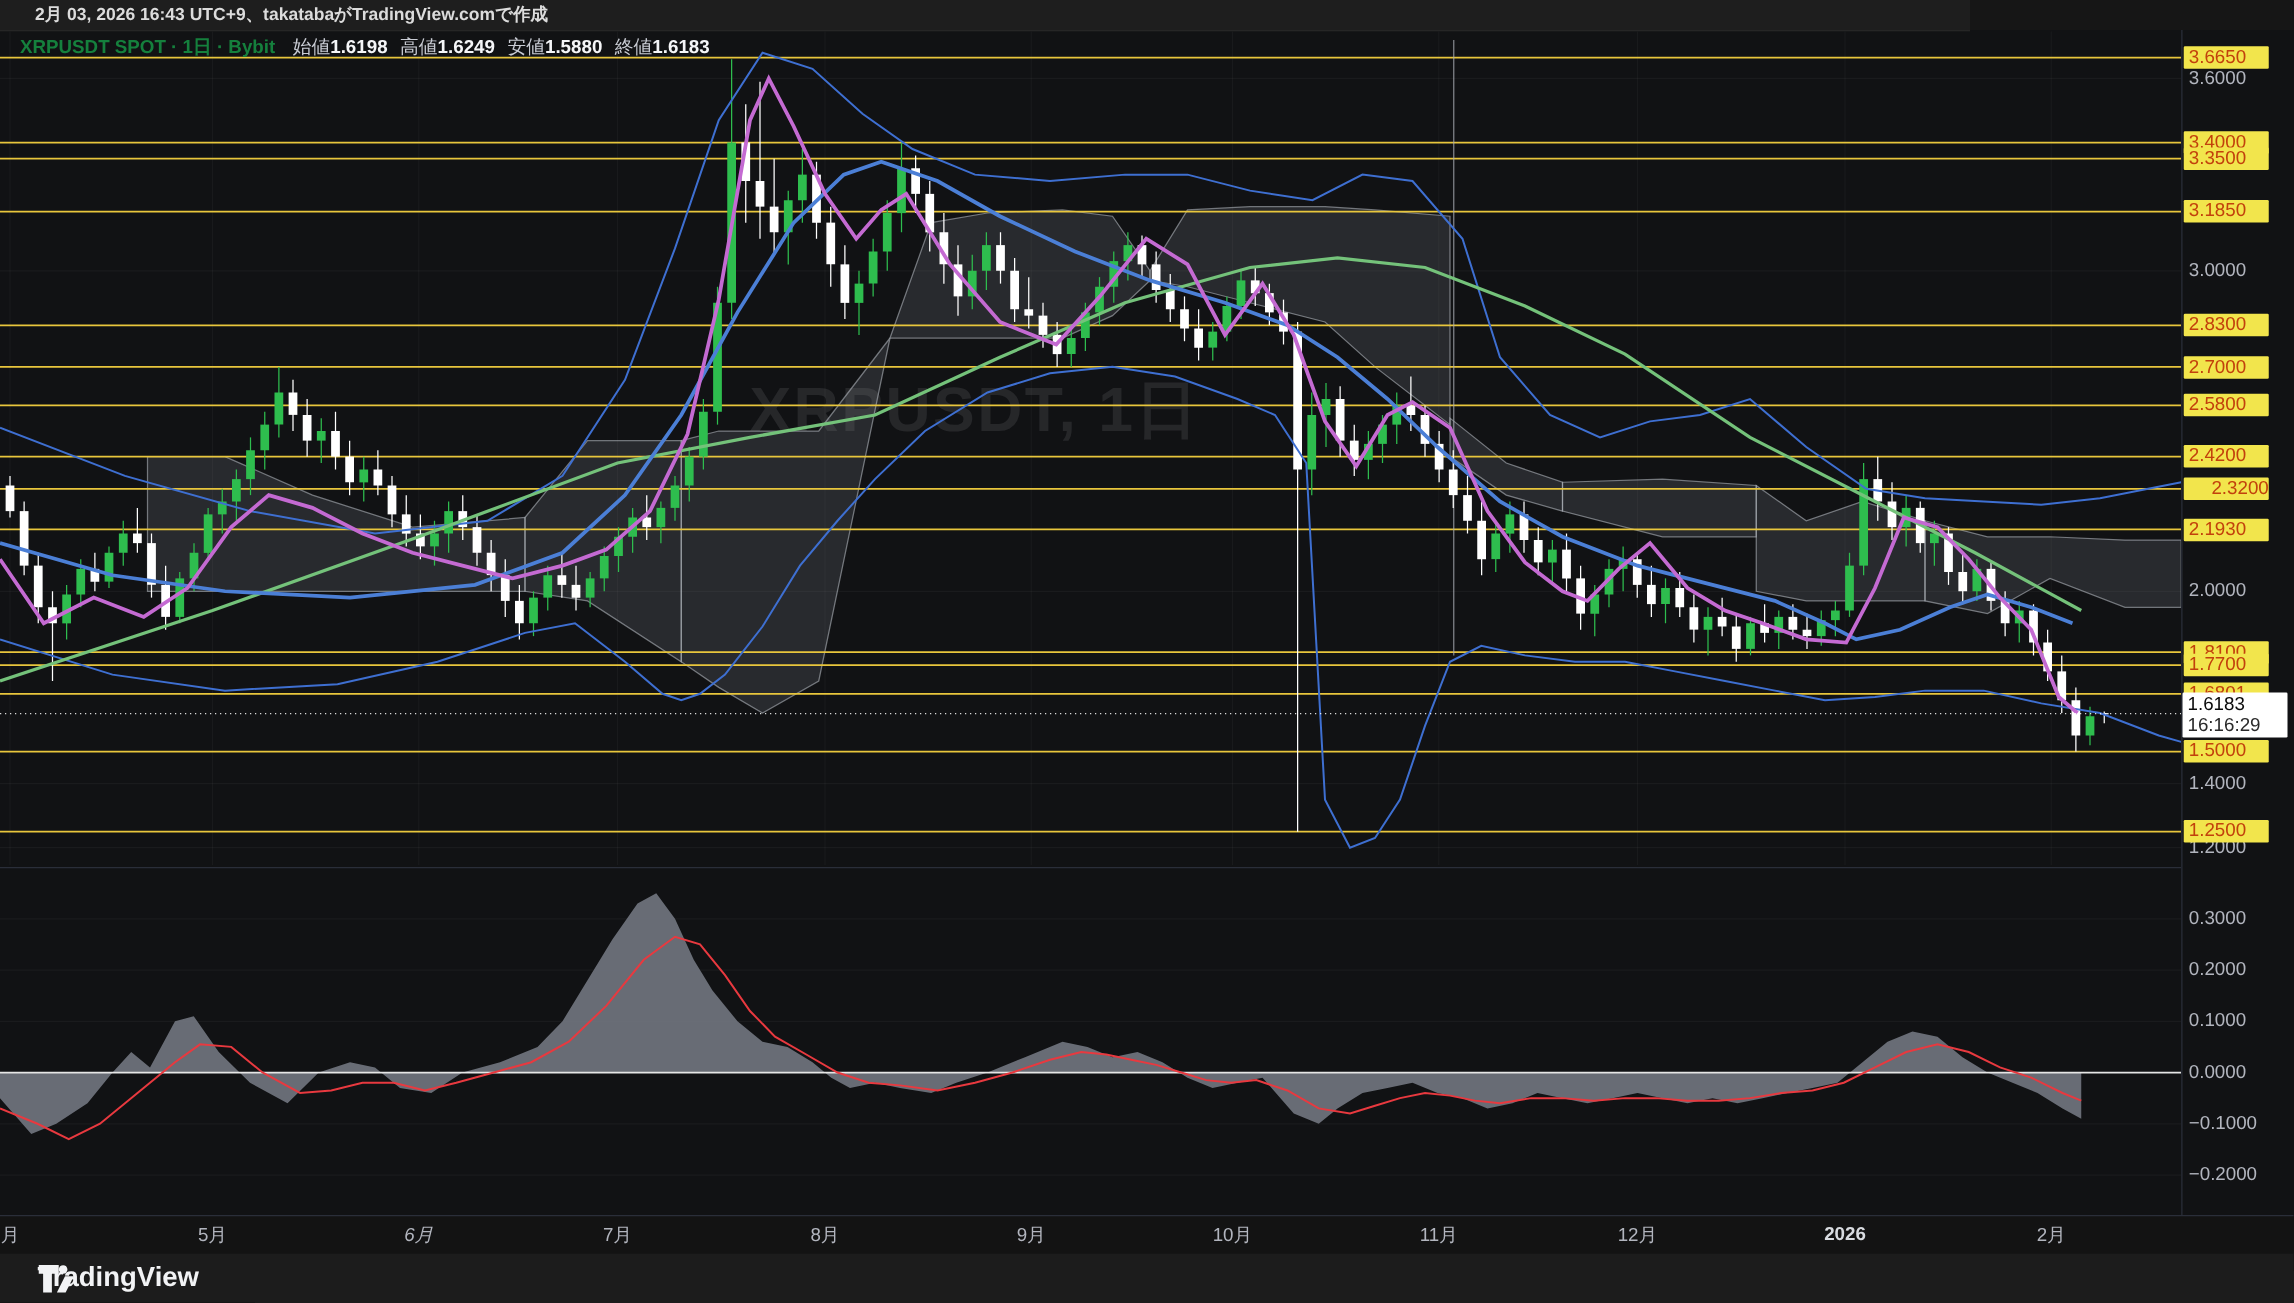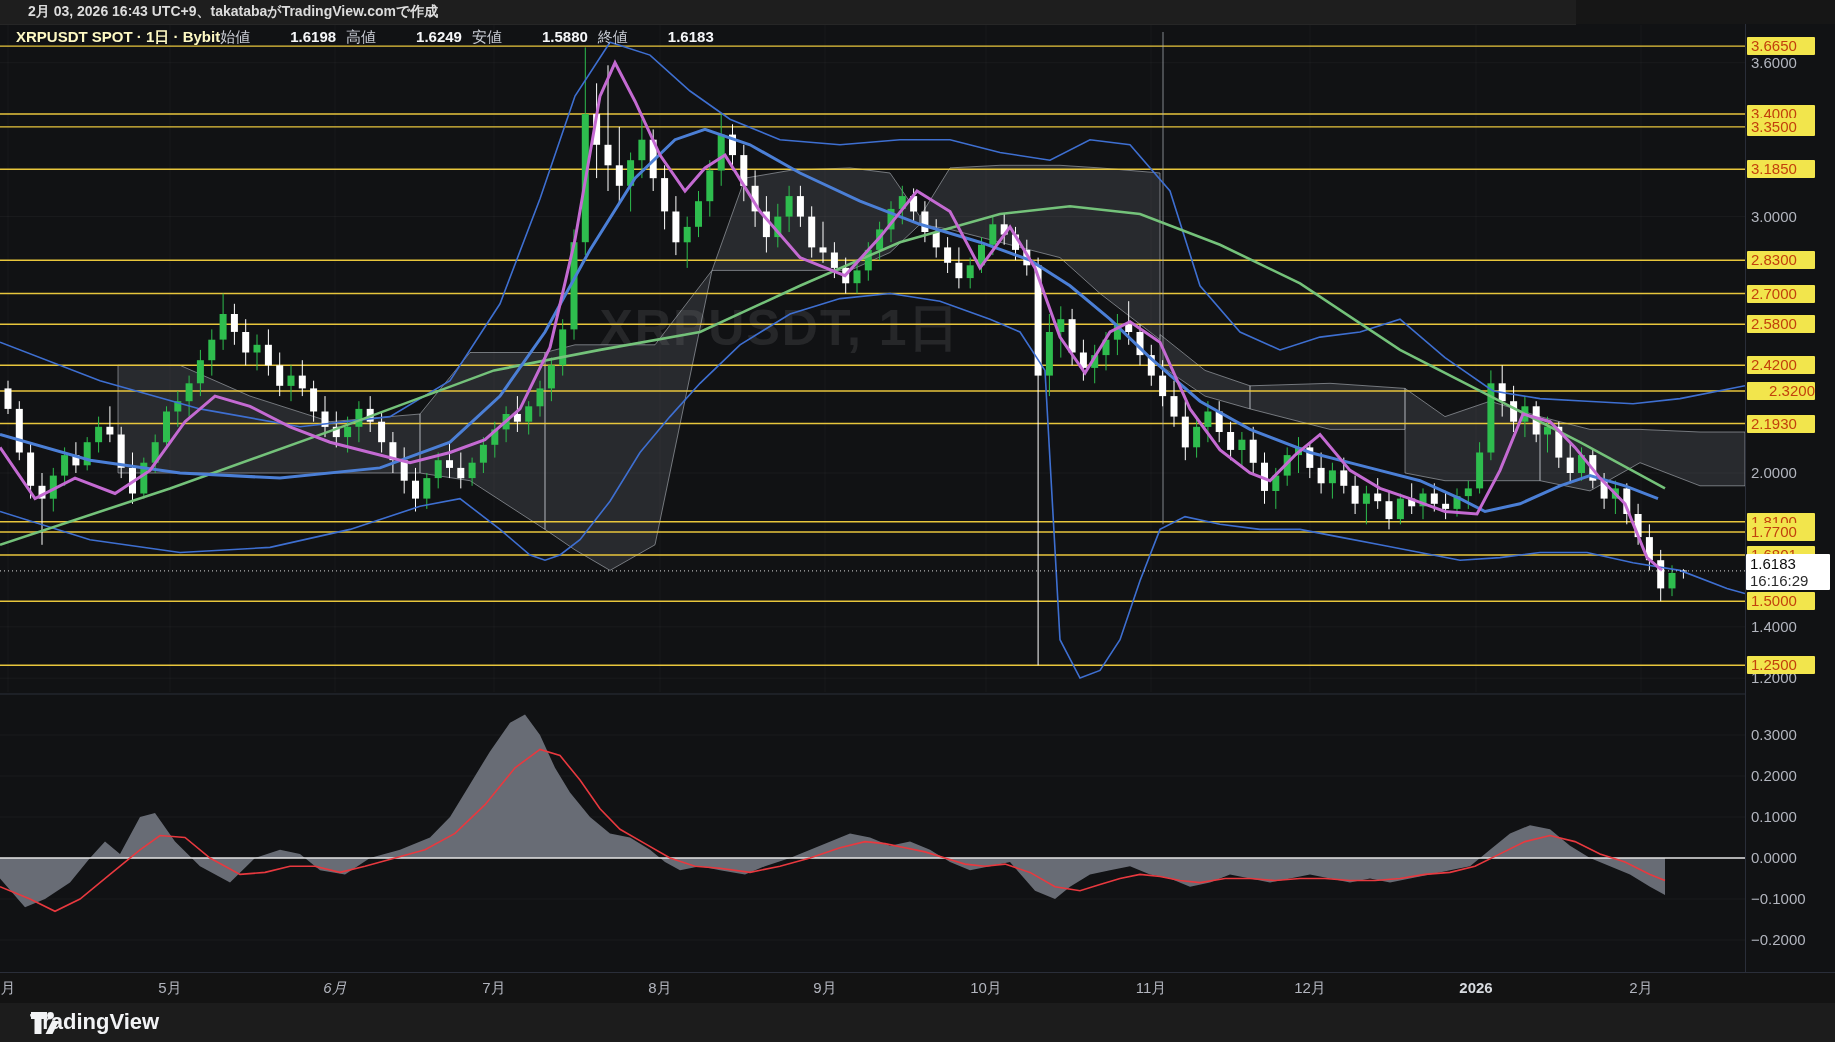--- a/index.html
+++ b/index.html
@@ -2,23 +2,23 @@
 <html><head>
 <meta charset="utf-8">
 <style>
   html,body{margin:0;padding:0;background:#161616;}
   body{font-family:"Liberation Sans","DejaVu Sans",sans-serif;width:1835px;height:1042px;position:relative;overflow:hidden;color:#d1d4dc;}
   #topbar{position:absolute;left:0;top:0;width:1576px;height:24px;background:#1e1e1e;border-bottom:1px solid #262626;z-index:30;}
   #topbar .txt{position:absolute;left:28px;top:3px;font-size:14px;font-weight:bold;color:#dcdcdc;white-space:nowrap;}
   #chartwrap{position:absolute;left:0;top:24px;width:1745px;height:952px;background:#111214;}
   #axiscol{position:absolute;left:1745px;top:24px;width:90px;height:952px;background:#111214;border-left:1px solid #2a2e39;z-index:5;}
   #legend{position:absolute;left:16px;top:28px;z-index:25;font-size:15px;white-space:nowrap;color:#d8d9db;}
-  #legend .sym{font-weight:bold;color:#fef9c3;}
+  #legend .sym{font-weight:bold;color:#15803d;margin-right:14px;}
   #legend .lb{color:#c9ccd4;}
-  #legend .vl{color:#f5f6f8;font-weight:bold;margin-right:10px;padding-left:40px;}
+  #legend .vl{color:#f5f6f8;font-weight:bold;margin-right:10px;}
   #watermark{position:absolute;left:330px;top:295px;width:900px;text-align:center;z-index:3;pointer-events:none;}
   #watermark .l1{font-size:50px;font-weight:bold;color:rgba(210,214,222,0.11);letter-spacing:2px;}
   #watermark .l2{font-size:44px;font-weight:bold;color:rgba(210,214,222,0.10);margin-top:6px;}
   svg{position:absolute;left:0;top:0;z-index:4;}
   .pricelabel{position:absolute;left:1747px;width:72px;height:18px;line-height:18px;font-size:15px;color:#b2b5be;z-index:6;padding-left:4px;}
   .pricelabel.yellow{background:#f2e54c;color:#c2410c;font-weight:normal;width:64px;border-radius:1px;}
   #curprice{position:absolute;left:1746px;width:80px;background:#ffffff;color:#0b0b0b;z-index:7;font-size:15px;line-height:17px;padding:1px 0 1px 4px;border-radius:1px;}
   #curprice .cd{color:#2a2a2a;}
   .indlabel{position:absolute;left:1747px;width:72px;height:18px;line-height:18px;font-size:15px;color:#b2b5be;z-index:6;padding-left:4px;}
   #timeaxis{position:absolute;left:0;top:972px;width:1835px;height:30px;background:#131313;border-top:1px solid #2a2e39;z-index:8;}

